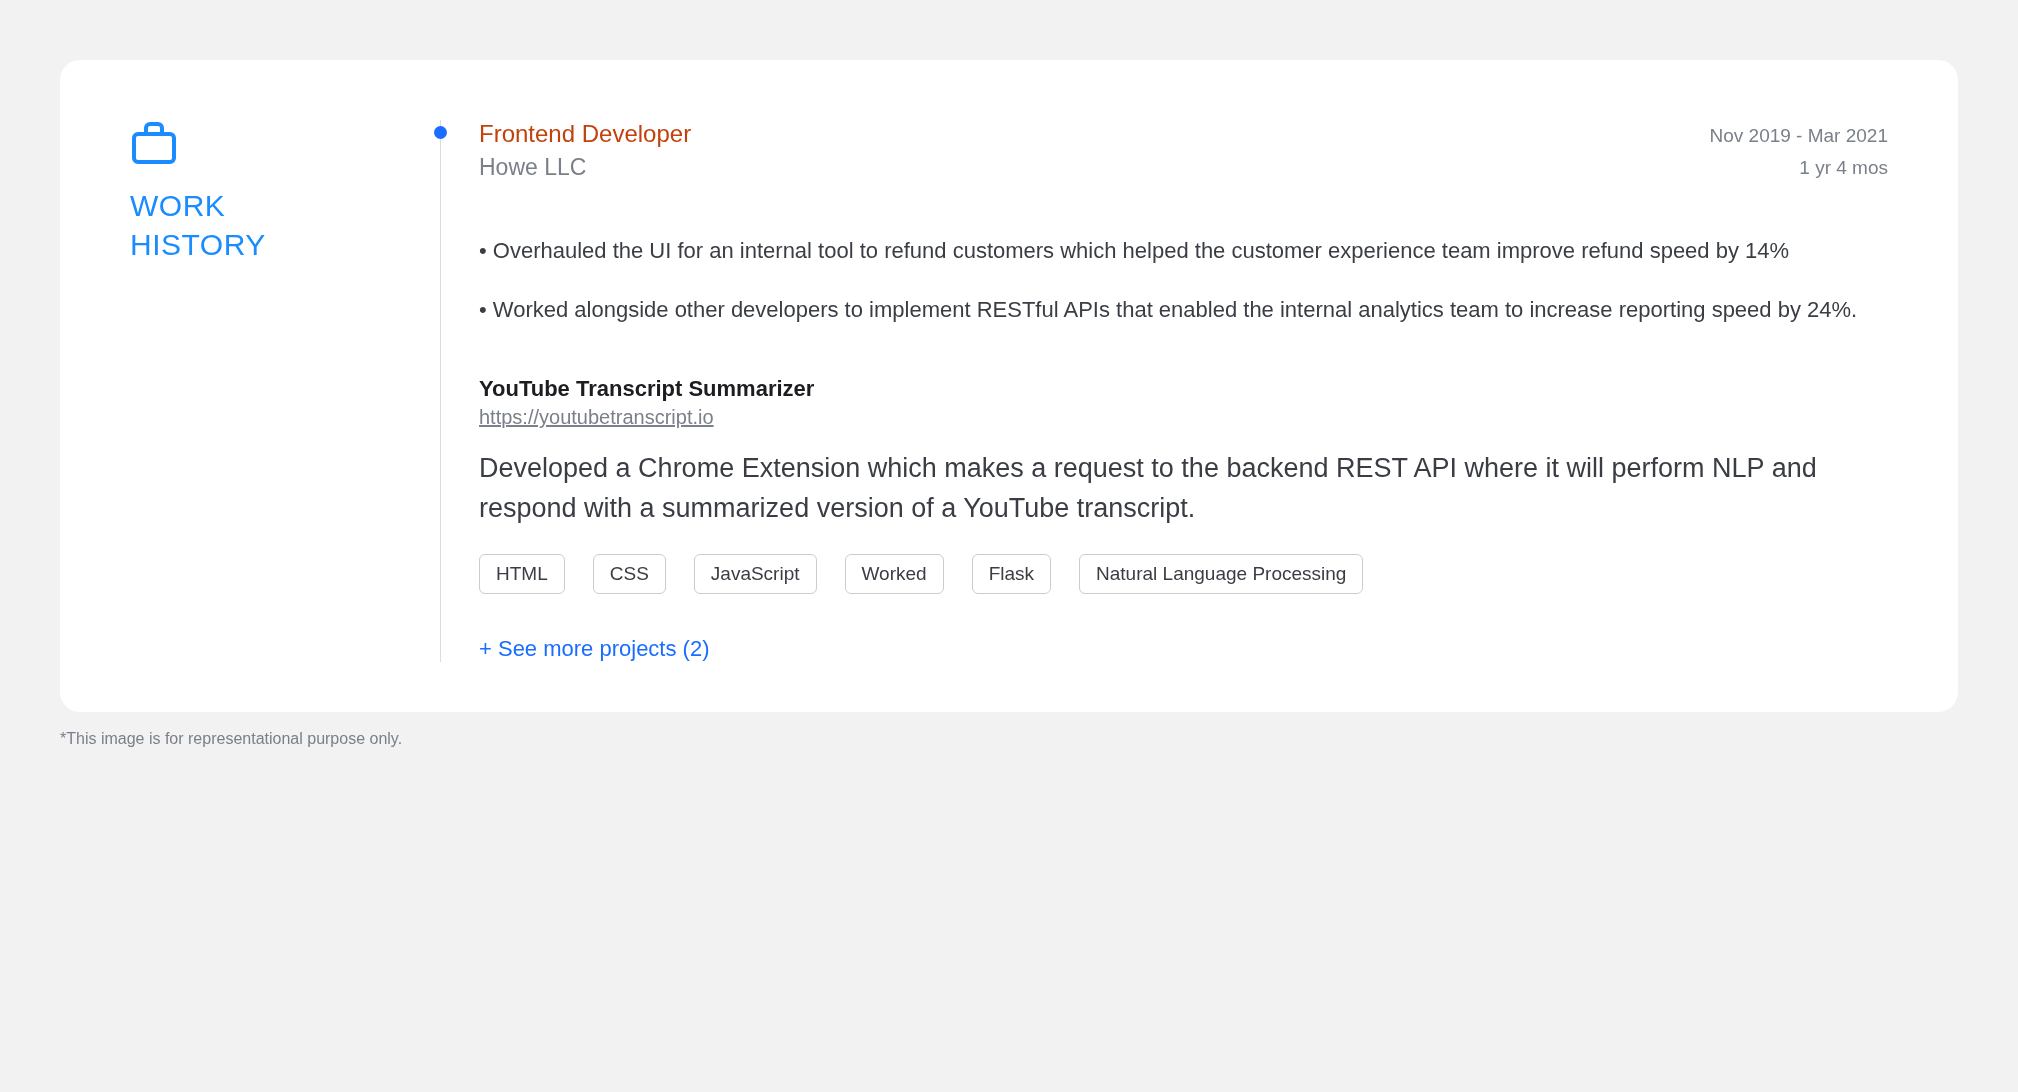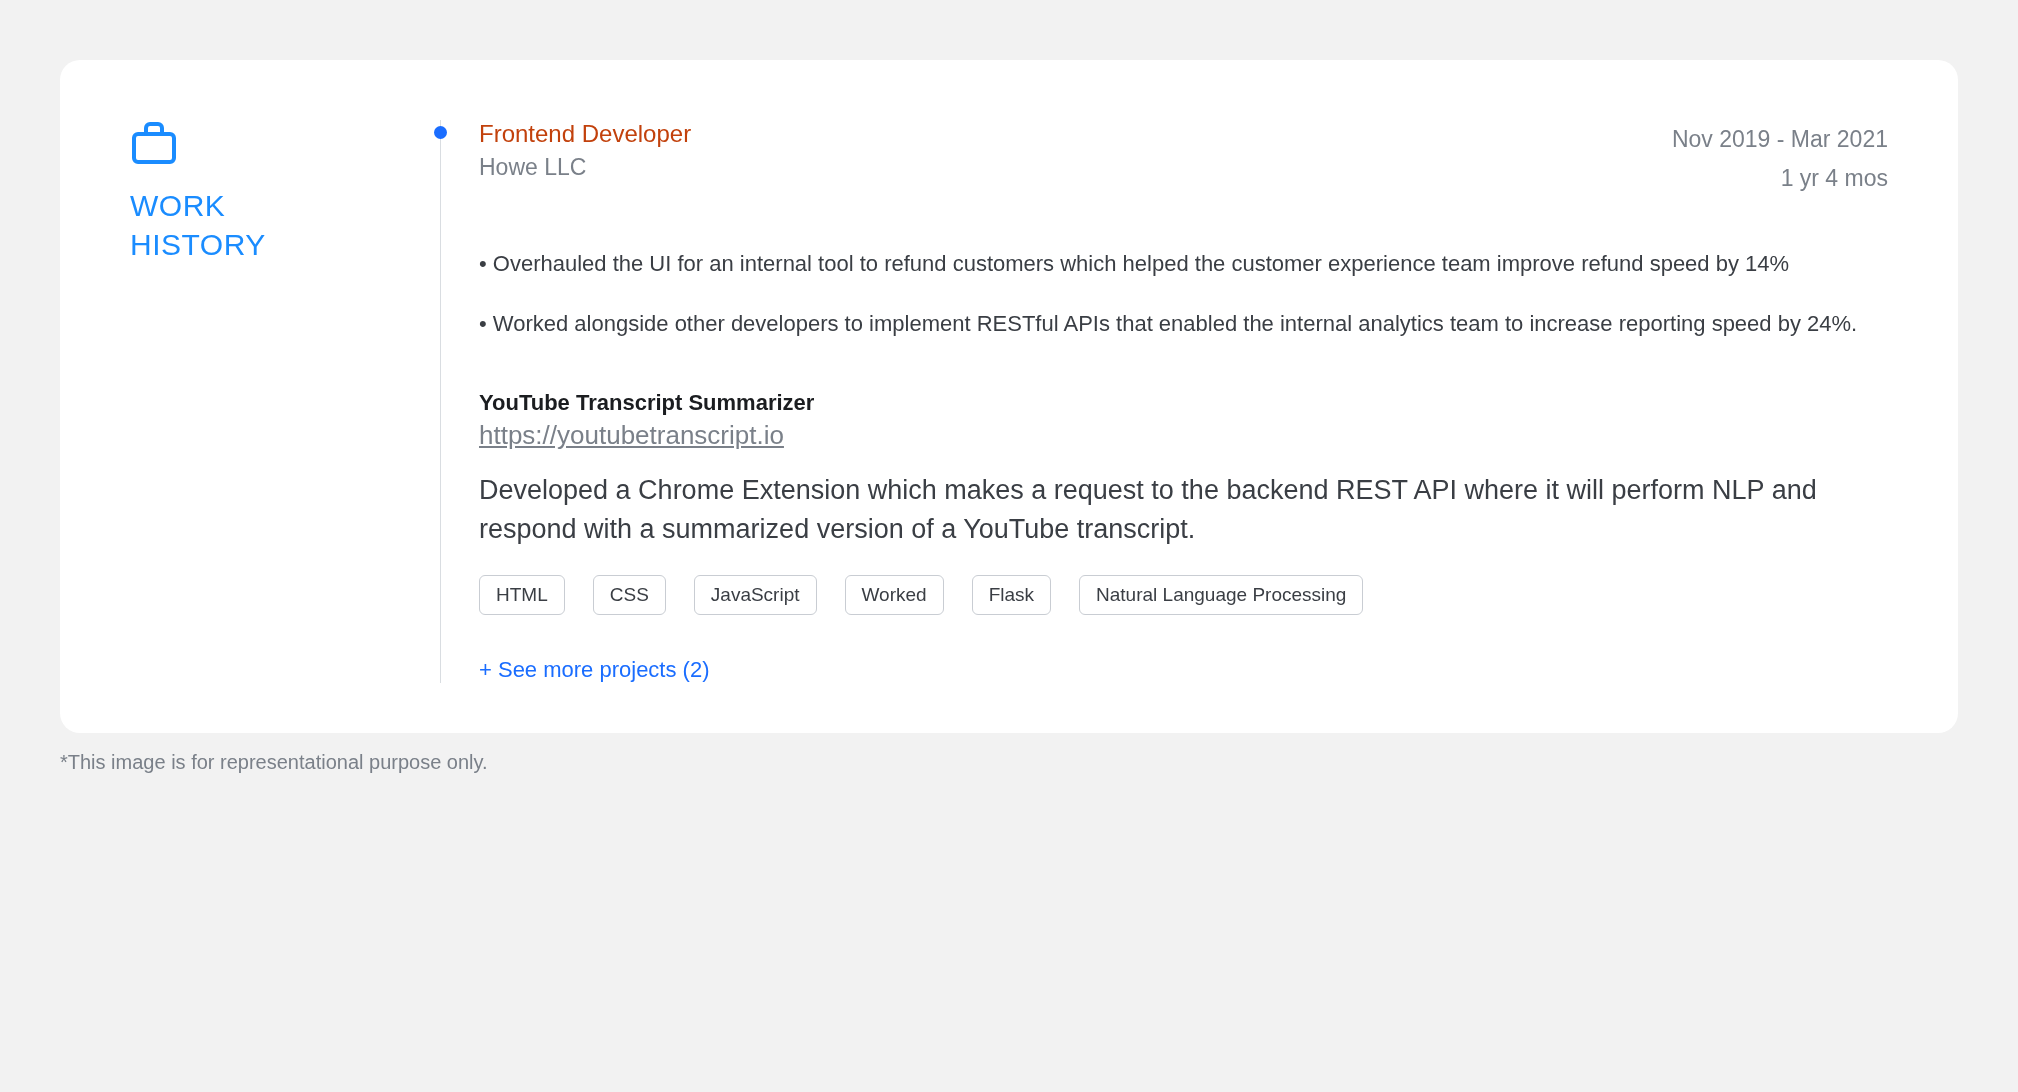--- a/index.html
+++ b/index.html
@@ -58,41 +58,41 @@
       margin-bottom: 6px;
     }
     .job-company {
       font-size: 23px;
       color: #7a8089;
       font-weight: 400;
     }
     .job-dates {
       text-align: right;
       color: #7a8089;
-      font-size: 23px;
+      font-size: 19px;
       line-height: 1.7;
     }
     .bullets {
       margin-bottom: 50px;
     }
     .bullet {
       font-size: 22px;
       color: #3a3e44;
       line-height: 1.45;
       margin-bottom: 28px;
     }
     .bullet:last-child { margin-bottom: 0; }
     .project-title {
       font-size: 22px;
       font-weight: 600;
       color: #1b1d20;
       margin-bottom: 4px;
     }
     .project-link {
-      font-size: 26px;
+      font-size: 20px;
       color: #7a8089;
       text-decoration: underline;
       margin-bottom: 20px;
       display: inline-block;
     }
     .project-desc {
       font-size: 27px;
       color: #3a3e44;
       line-height: 1.45;
       margin-bottom: 26px;
@@ -112,21 +112,21 @@
     }
     .see-more {
       color: #1a6dff;
       font-size: 22px;
       font-weight: 500;
       cursor: pointer;
     }
     .disclaimer {
       margin-top: 18px;
       color: #7a8089;
-      font-size: 20px;
+      font-size: 16px;
     }
   </style>
 </head>
 <body>
 
 <div class="card">
   <aside class="sidebar">
     <div class="sidebar-icon">
       <svg width="48" height="44" viewBox="0 0 24 22" fill="none" stroke="#1a8cff" stroke-width="2" stroke-linecap="round" stroke-linejoin="round">
         <rect x="2" y="7" width="20" height="14" rx="2"></rect>

